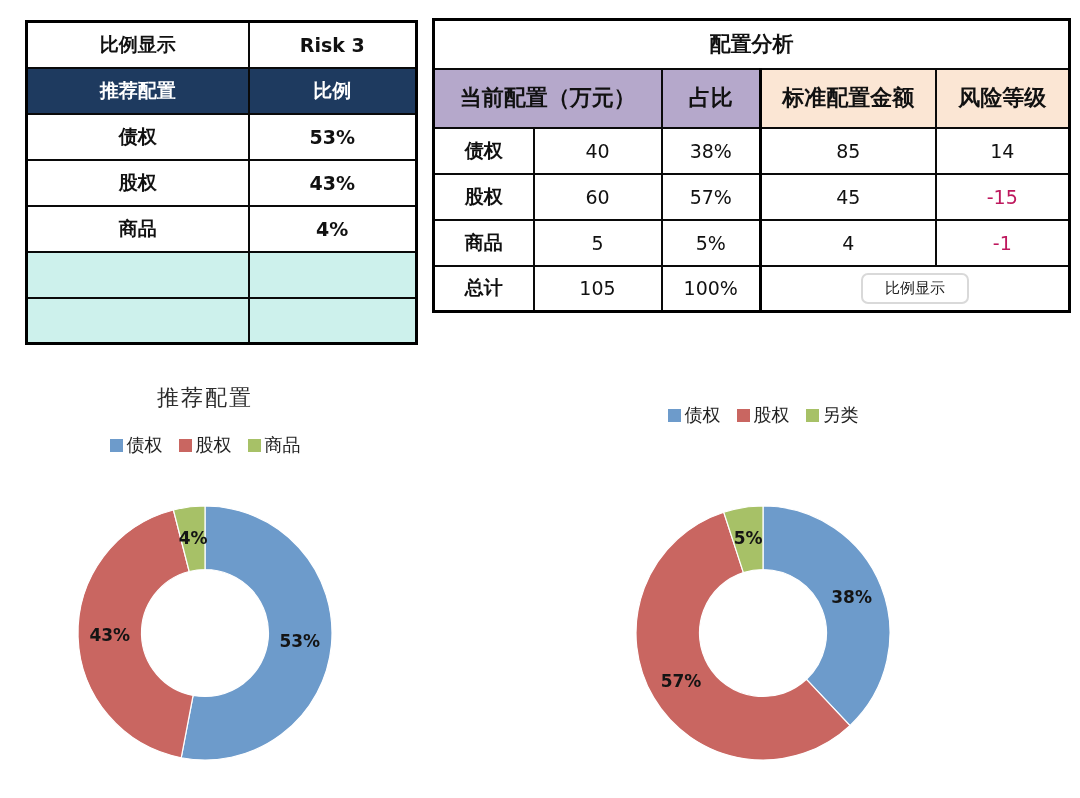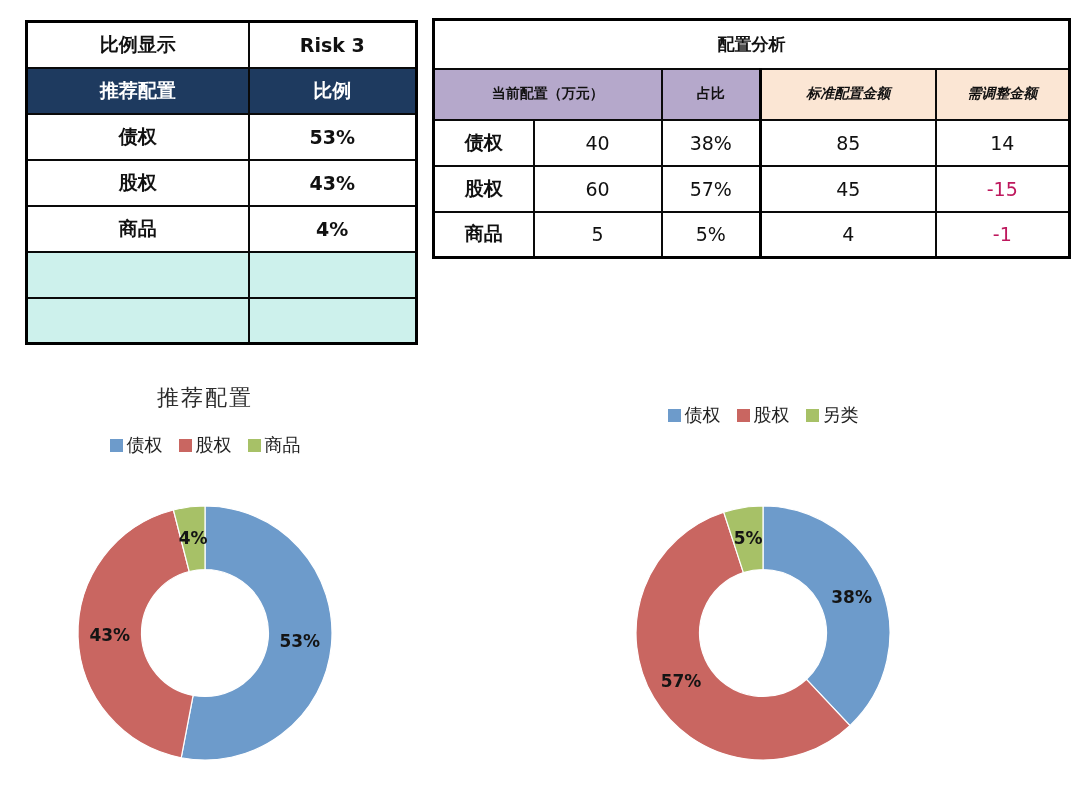--- a/index.html
+++ b/index.html
@@ -12,24 +12,24 @@
 
   .risk-table-wrap { position: absolute; left: 25px; top: 20px; }
   .risk-table { width: 390px; border: 3px solid #000; }
   .risk-table td { border: 2px solid #0a0a0a; height: 46px; font-size: 19px; font-weight: 700; color: #111; }
   .risk-table .navy td { background: #1E3A5F; color: #ffffff; }
   .risk-table .mint td { background: #CDF1EC; }
 
   .analysis-table-wrap { position: absolute; left: 432px; top: 18px; }
   .analysis-table { width: 636px; border: 3px solid #000; }
   .analysis-table td { border: 2px solid #0a0a0a; height: 46px; font-size: 19px; color: #111; }
-  .analysis-table .title-row td { height: 49px; font-size: 17px; font-weight: 700; }
-  .analysis-table .head-row td { height: 51px; font-size: 14px; font-weight: 700; }
+  .analysis-table .title-row td { height: 49px; font-size: 21px; font-weight: 700; }
+  .analysis-table .head-row td { height: 59px; font-size: 22px; font-weight: 700; }
   .analysis-table td.lav { background: #B5A8CB; }
-  .analysis-table td.peach { background: #FBE6D4; font-style: italic; }
+  .analysis-table td.peach { background: #FBE6D4; }
   .analysis-table td.name { font-weight: 700; }
   .analysis-table td.thickL { border-left: 3px solid #000; }
   .analysis-table td.neg { color: #be185d; }
 
   .ratio-btn {
     display: inline-block; border: 2px solid #d9d9d9; border-radius: 7px;
     background: #fff; padding: 4px 22px; font-size: 15px; color: #222;
     font-family: "DejaVu Serif", "Liberation Serif", serif; cursor: pointer;
   }
 
@@ -102,21 +102,21 @@
         <col style="width:134px">
     </colgroup>
     <tbody>
       <tr class="title-row">
         <td colspan="5">配置分析</td>
       </tr>
       <tr class="head-row">
         <td colspan="2" class="lav">当前配置（万元）</td>
         <td class="lav">占比</td>
         <td class="peach thickL">标准配置金额</td>
-        <td class="peach">需调整金额</td>
+        <td class="peach">风险等级</td>
       </tr>
       <tr>
         <td class="name">债权</td>
         <td>40</td>
         <td>38%</td>
         <td class="thickL">85</td>
         <td>14</td>
       </tr>
       <tr>
         <td class="name">股权</td>
@@ -124,20 +124,28 @@
         <td>57%</td>
         <td class="thickL">45</td>
         <td class="neg">-15</td>
       </tr>
       <tr>
         <td class="name">商品</td>
         <td>5</td>
         <td>5%</td>
         <td class="thickL">4</td>
         <td class="neg">-1</td>
+      </tr>
+      <tr>
+        <td class="name">总计</td>
+        <td>105</td>
+        <td>100%</td>
+        <td colspan="2" class="thickL">
+          <span class="ratio-btn">比例显示</span>
+        </td>
       </tr>
     </tbody>
   </table>
 </div>
 
 <div class="chart left">
   <div class="chart-title">推荐配置</div>
   <div class="legend">
       <span class="legend-item">
         <span class="legend-swatch" style="background: rgb(109, 155, 203);"></span>

